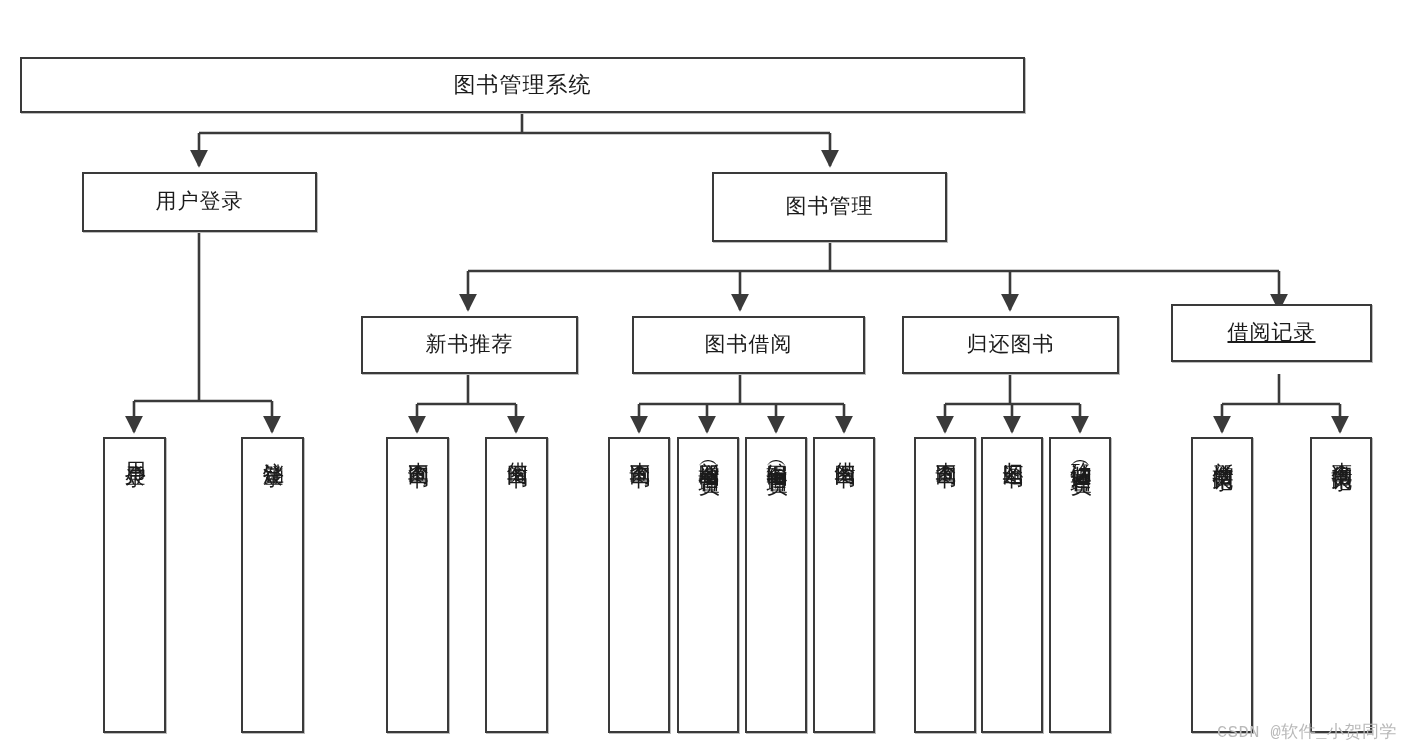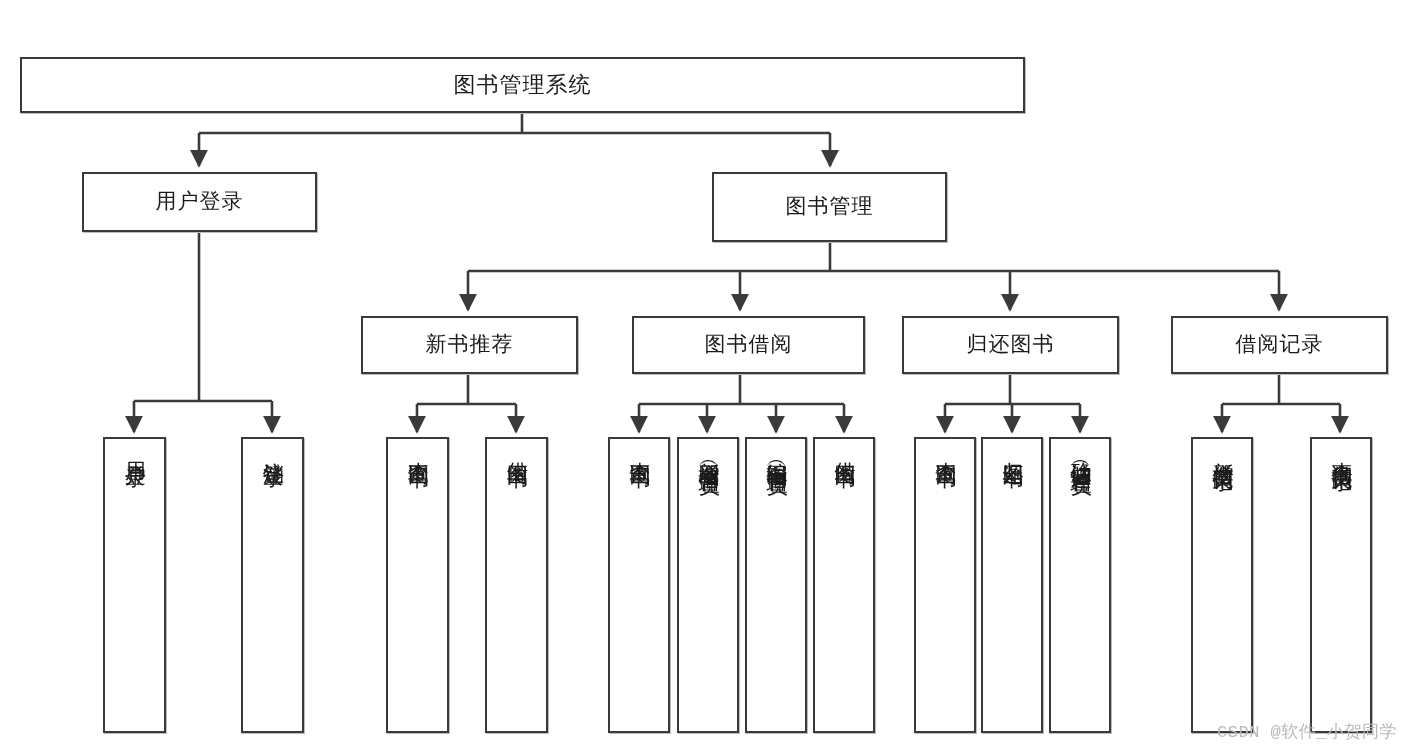--- a/index.html
+++ b/index.html
@@ -139,21 +139,21 @@
 
   <div class="node horiz" style="left:361px; top:316px; width:217px; height:58px;align-items:center;">
     <span>新书推荐</span>
   </div>
   <div class="node horiz" style="left:632px; top:316px; width:233px; height:58px;">
     <span>图书借阅</span>
   </div>
   <div class="node horiz" style="left:902px; top:316px; width:217px; height:58px;">
     <span>归还图书</span>
   </div>
-  <div class="node horiz" style="left:1171px; top:316px; width:217px; height:58px;">
+  <div class="node horiz" style="left:1171px; top:304px; width:201px; height:58px;text-decoration:underline;">
     <span>借阅记录</span>
   </div>
 
   <div class="node vert" style="left:103px; top:437px; width:63px; height:296px;">
     <span class="vlabel">用户登录</span>
   </div>
   <div class="node vert" style="left:241px; top:437px; width:63px; height:296px;">
     <span class="vlabel">注销登录</span>
   </div>
 

